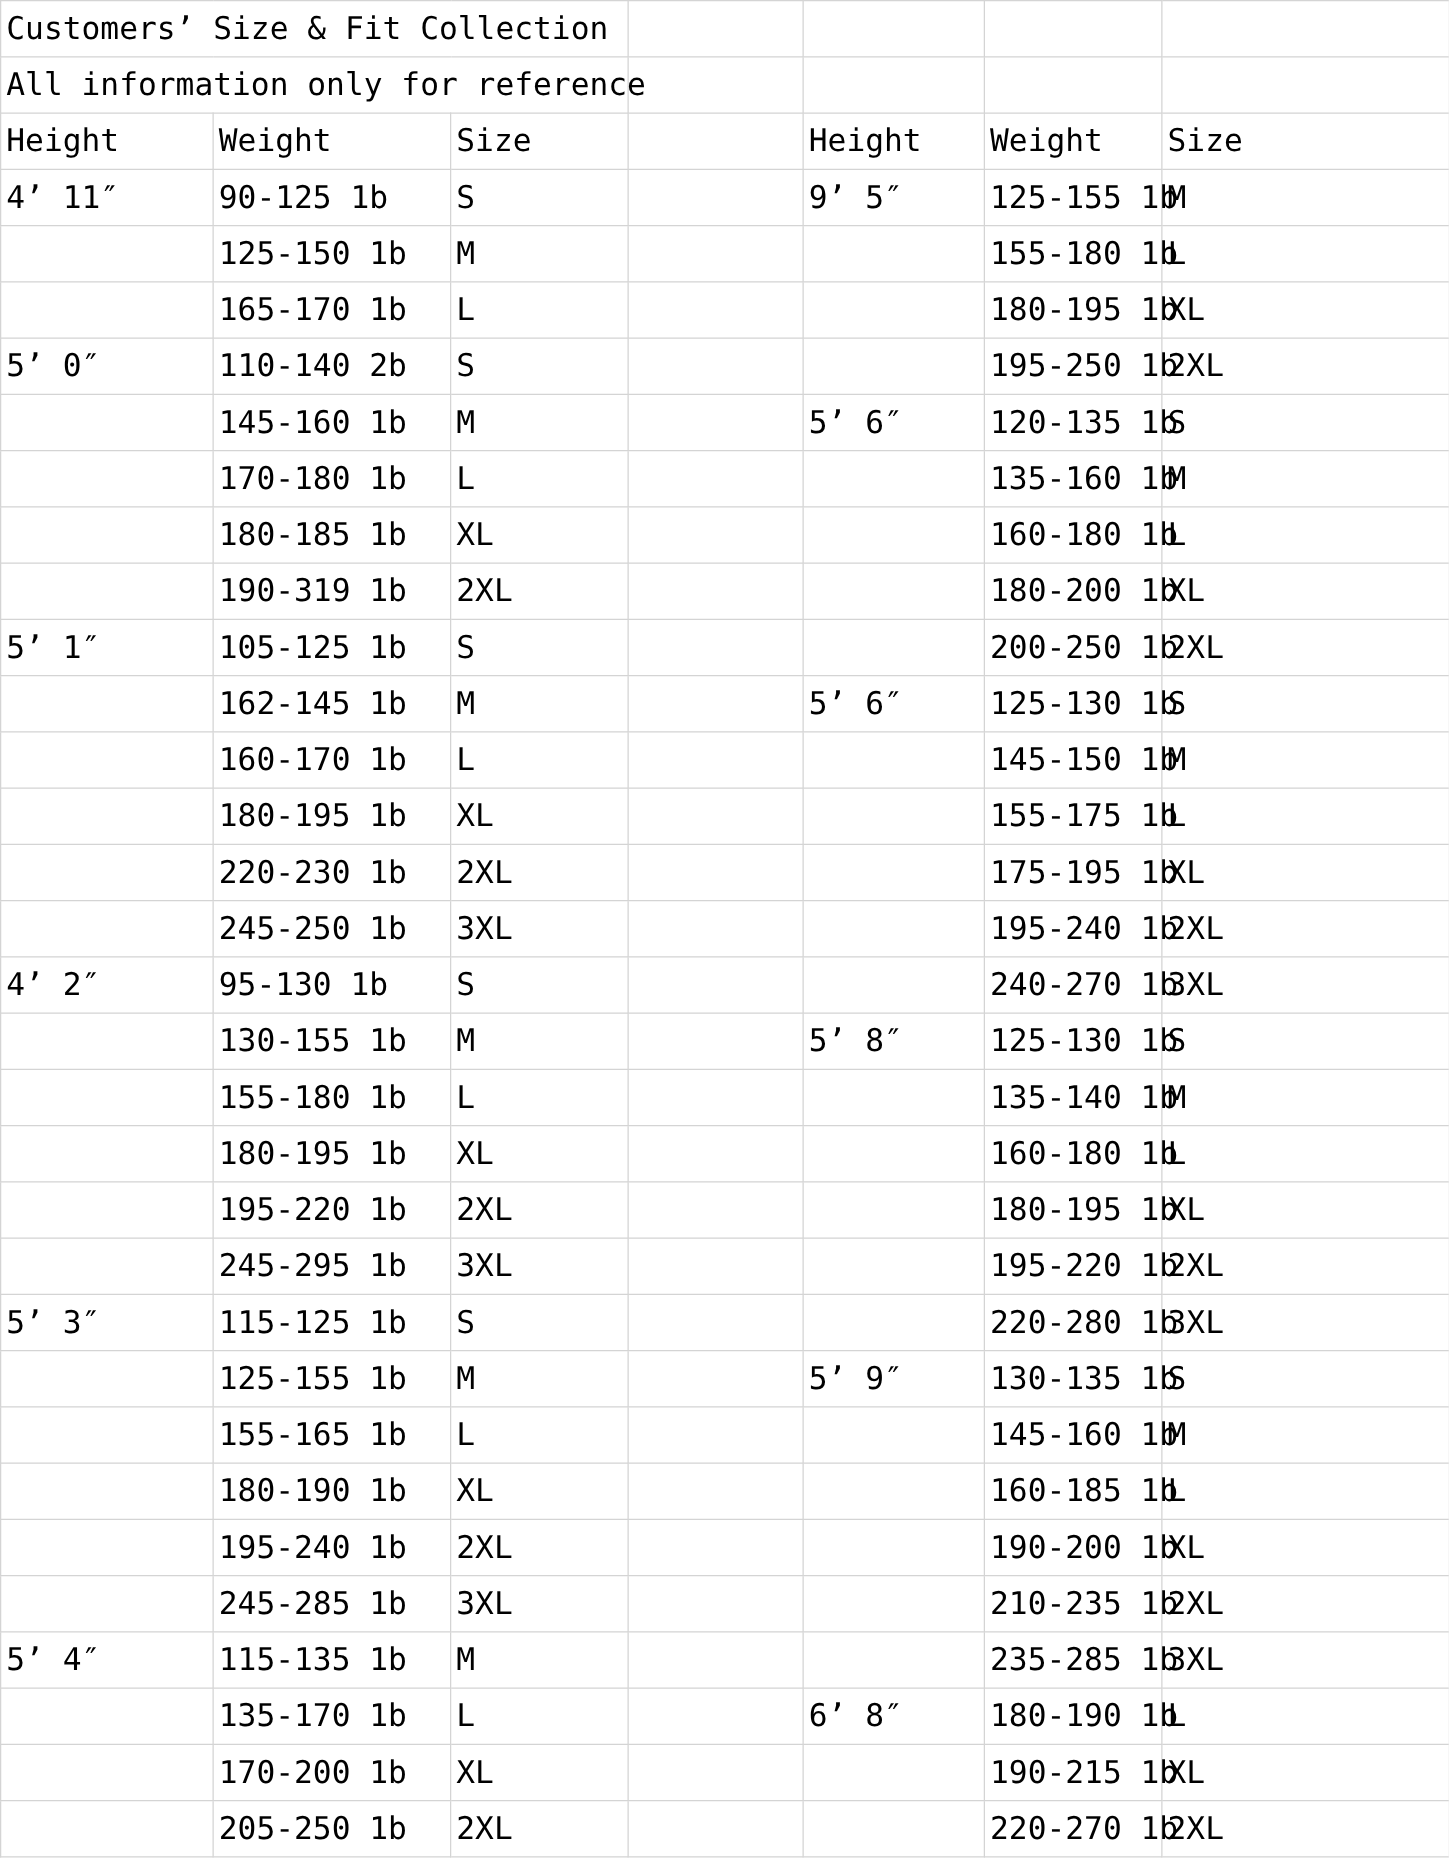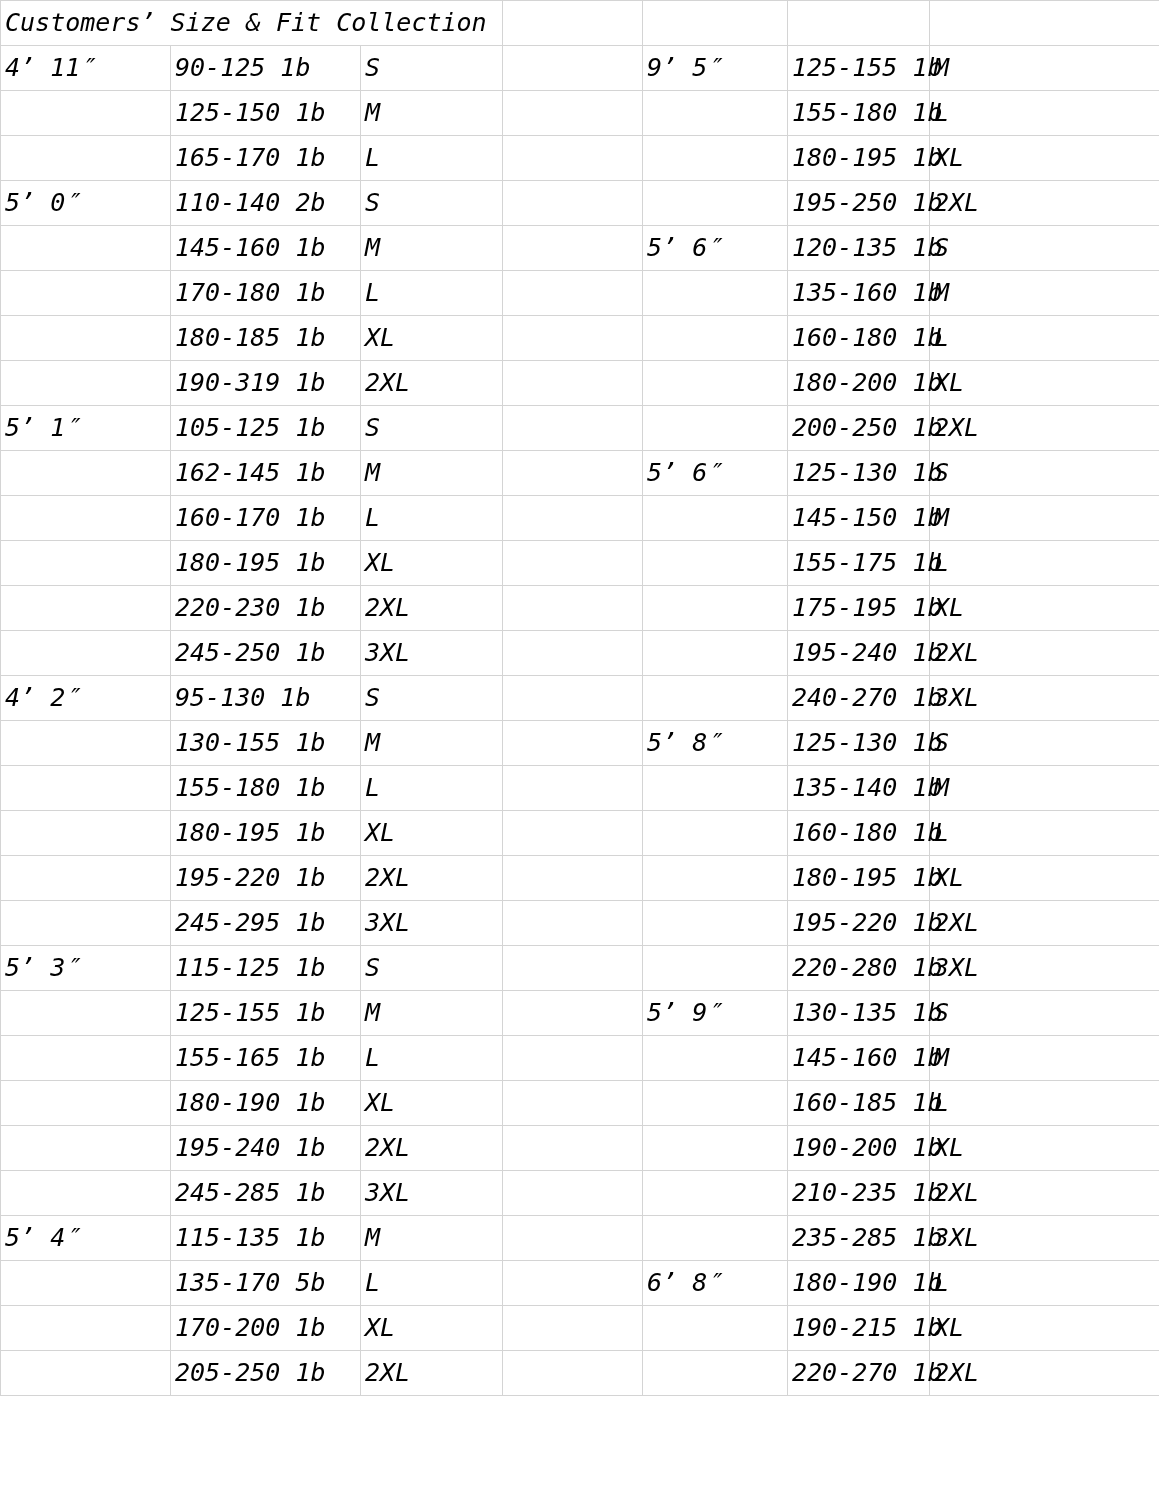--- a/index.html
+++ b/index.html
@@ -12,21 +12,20 @@
     height: 1500px;
     font-family: "DejaVu Sans Mono", monospace;
     color: #000000;
     overflow: hidden;
   }
   .sheet {
     position: relative;
     width: 1159px;
     height: 1112px;
     box-sizing: border-box;
-    font-style: italic;
   }
   table.grid {
     border-collapse: collapse;
     table-layout: fixed;
     width: 1159px;
   }
   table.grid td {
     border: 1px solid #d4d4d4;
     height: 44px;
     padding: 0 4px 0 4px;
@@ -73,20 +72,36 @@
     </colgroup>
     <tbody id="sheet-body">
         <tr>
           <td class="blank title-cell" colspan="3">Customers’ Size &amp; Fit Collection</td>
           <td class="blank"></td>
           <td class="blank"></td>
           <td class="blank"></td>
           <td class="blank"></td>
         </tr>
         <tr>
+          <td class="blank title-cell" colspan="3">All information only for reference</td>
+          <td class="blank"></td>
+          <td class="blank"></td>
+          <td class="blank"></td>
+          <td class="blank"></td>
+        </tr>
+        <tr>
+          <td class="hdr">Height</td>
+          <td class="hdr">Weight</td>
+          <td class="hdr">Size</td>
+          <td class="blank"></td>
+          <td class="hdr">Height</td>
+          <td class="hdr">Weight</td>
+          <td class="hdr">Size</td>
+        </tr>
+        <tr>
           <td class="peach">4’ 11″</td>
           <td class="peach">90-125 1b</td>
           <td class="peach">S</td>
           <td class="blank"></td>
           <td class="peach">9’ 5″</td>
           <td class="peach">125-155 1b</td>
           <td class="peach">M</td>
         </tr>
         <tr>
           <td class="peach"></td>
@@ -317,21 +332,21 @@
           <td class="blue">5’ 4″</td>
           <td class="blue">115-135 1b</td>
           <td class="blue">M</td>
           <td class="blank"></td>
           <td class="peach"></td>
           <td class="peach">235-285 1b</td>
           <td class="peach">3XL</td>
         </tr>
         <tr>
           <td class="blue"></td>
-          <td class="blue">135-170 5b</td>
+          <td class="blue">135-170 1b</td>
           <td class="blue">L</td>
           <td class="blank"></td>
           <td class="blue">6’ 8″</td>
           <td class="blue">180-190 1b</td>
           <td class="blue">L</td>
         </tr>
         <tr>
           <td class="blue"></td>
           <td class="blue">170-200 1b</td>
           <td class="blue">XL</td>

